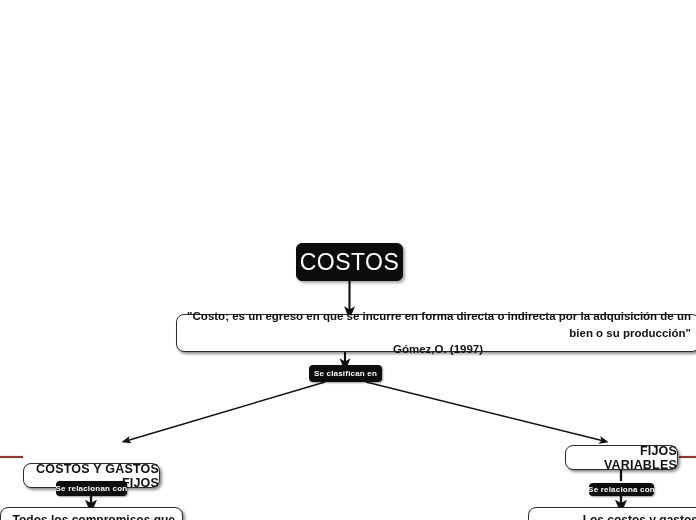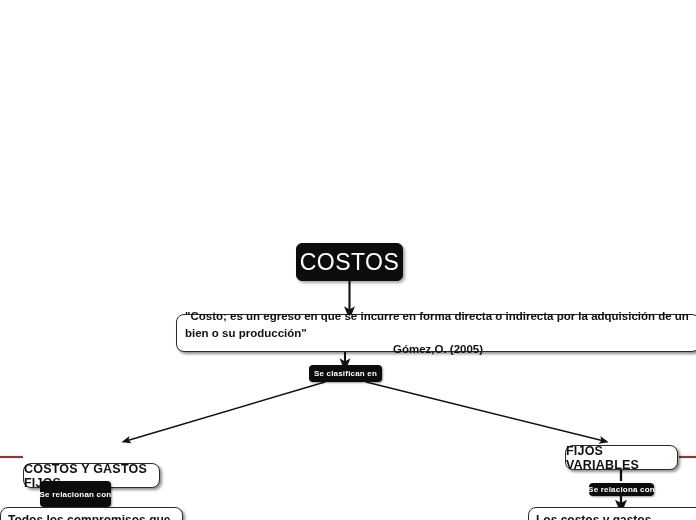--- a/index.html
+++ b/index.html
@@ -16,21 +16,21 @@
     height: 520px;
     background: #ffffff;
     overflow: hidden;
   }
   .node {
     position: absolute;
     box-sizing: border-box;
     display: flex;
     align-items: center;
     justify-content: center;
-    text-align: left;
+    text-align: right;
   }
   
   .node-root {
     background: #0c0c0c;
     color: #ffffff;
     border: 1px solid #0c0c0c;
     border-radius: 6px;
     font-size: 23px;
     letter-spacing: 0.5px;
     box-shadow: 2px 2px 3px rgba(0,0,0,0.35);
@@ -115,32 +115,32 @@
     <line x1="0" y1="457" x2="23" y2="457" stroke="#8b3a32" stroke-width="2.2"></line>
     <line x1="679" y1="457" x2="696" y2="457" stroke="#8b3a32" stroke-width="2.2"></line>
   </svg>
 
   <div class="node node-root" style="left:296px; top:243px; width:107px; height:38px;">
     <span>COSTOS</span>
   </div>
 
   <div class="node node-box node-def" style="left:176px; top:314px; width:524px; height:38px; flex-direction:column; justify-content:center;">
     <span>"Costo; es un egreso en que se incurre en forma directa o indirecta por la adquisición de un bien o su producción"</span>
-    <span>Gómez,O. (2005)</span>
+    <span>Gómez,O. (1997)</span>
   </div>
 
   <div class="badge" style="left:309px; top:365px; width:73px; height:17px;">
     <span>Se clasifican en</span>
   </div>
 
   <div class="node node-box node-branch" style="left:23px; top:463px; width:137px; height:25px;">
     <span>COSTOS Y GASTOS FIJOS</span>
   </div>
 
-  <div class="badge" style="left:40px; top:481px; width:71px; height:26px;">
+  <div class="badge" style="left:56px; top:481px; width:71px; height:15px;">
     <span>Se relacionan con</span>
   </div>
 
   <div class="node node-box node-leaf" style="left:0px; top:507px; width:183px; height:40px; justify-content:center;">
     <span>Todos los compromisos que tiene la</span>
   </div>
 
   <div class="node node-box node-branch" style="left:565px; top:445px; width:113px; height:25px;">
     <span>FIJOS VARIABLES</span>
   </div>

